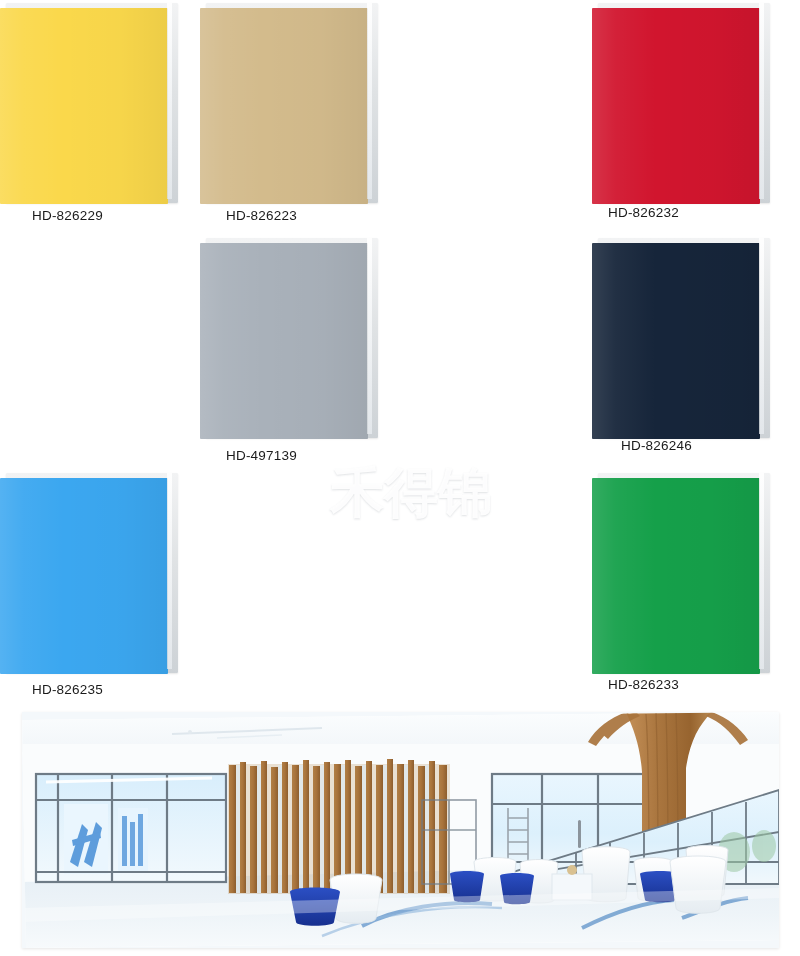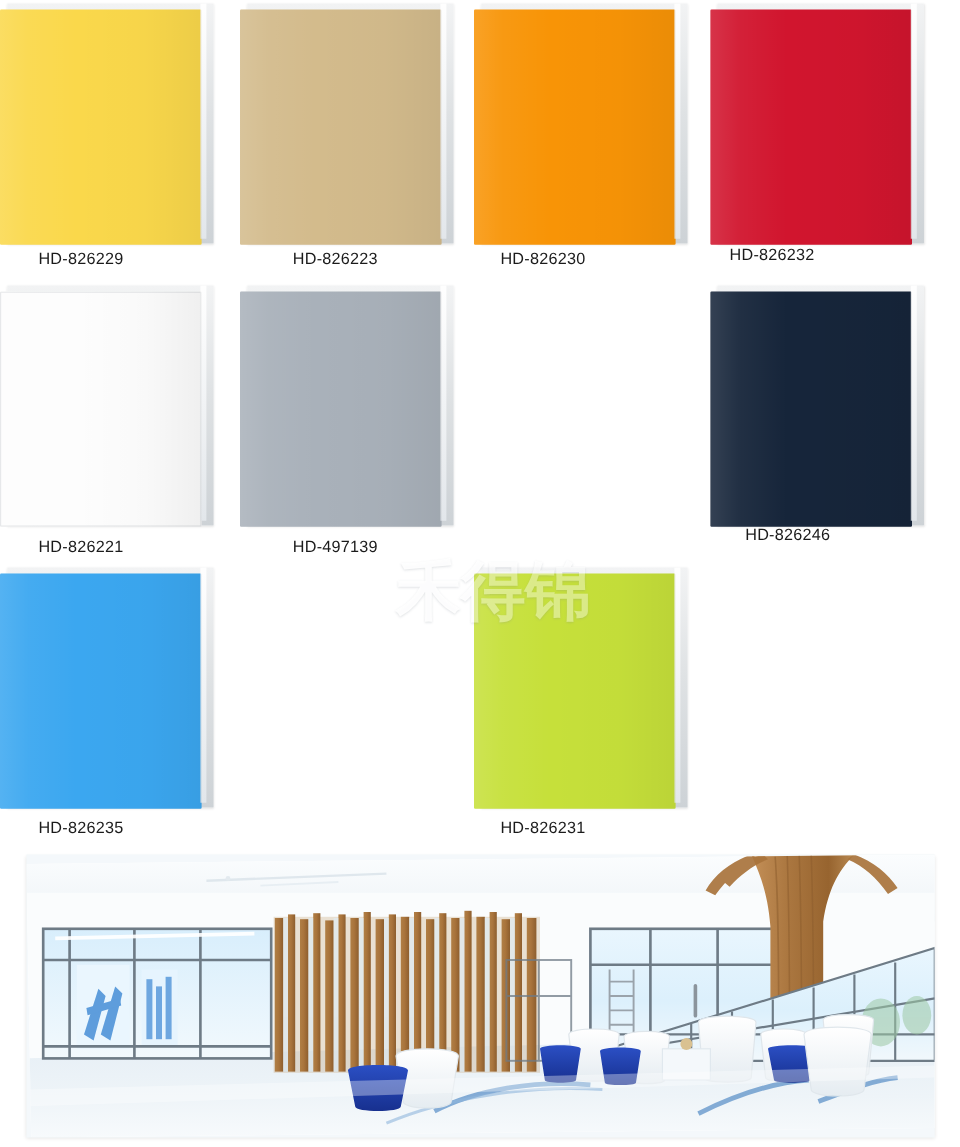--- a/index.html
+++ b/index.html
@@ -104,21 +104,21 @@
     left: 32px;
     font-size: 13.5px;
     letter-spacing: 0.2px;
     color: #1b1b1b;
     white-space: nowrap;
     font-family: "Liberation Sans", sans-serif;
   }
 
   
   .col-1 .swatch-label { left: 32px; }
-  .col-2 .swatch-label { left: 44px; }
+  .col-2 .swatch-label { left: 26px; }
   .col-3 .swatch-label { left: 22px; }
   .col-4 .swatch-label { left: 16px; }
 
   .row-2 .swatch-label { top: 213px; }
   .row-3 .swatch-label { top: 212px; }
   .row-3.col-4 .swatch-label { top: 207px; }
   .row-2.col-4 .swatch-label { top: 203px; margin-left: 13px; }
   .row-1.col-4 .swatch-label { top: 205px; }
   .row-1.col-3 .swatch-label { top: 208px; }
   .row-2.col-3 .swatch-label { top: 210px; }
@@ -186,43 +186,29 @@
   </div>
 
   <div class="swatch-cell row-1 col-2">
     <div class="panel-wrap">
       <div class="panel-edge"></div>
       <div class="panel-face" id="face-1" style="background-color: rgb(211, 187, 140);"></div>
     </div>
     <div class="swatch-label">HD-826223</div>
   </div>
 
-  <div class="swatch-cell row-1 col-3">
-    <div class="panel-wrap">
-      <div class="panel-edge"></div>
-      <div class="panel-face" id="face-2" style="background-color: rgb(248, 148, 6);"></div>
-    </div>
-    <div class="swatch-label">HD-826230</div>
-  </div>
 
   <div class="swatch-cell row-1 col-4">
     <div class="panel-wrap">
       <div class="panel-edge"></div>
       <div class="panel-face" id="face-3" style="background-color: rgb(209, 21, 46);"></div>
     </div>
     <div class="swatch-label">HD-826232</div>
   </div>
 
-  <div class="swatch-cell row-2 col-1">
-    <div class="panel-wrap">
-      <div class="panel-edge"></div>
-      <div class="panel-face white-board" id="face-4" style="background-color: rgb(253, 253, 253);"></div>
-    </div>
-    <div class="swatch-label">HD-826221</div>
-  </div>
 
   <div class="swatch-cell row-2 col-2">
     <div class="panel-wrap">
       <div class="panel-edge"></div>
       <div class="panel-face" id="face-5" style="background-color: rgb(169, 177, 186);"></div>
     </div>
     <div class="swatch-label">HD-497139</div>
   </div>
 
 
@@ -236,28 +222,28 @@
 
   <div class="swatch-cell row-3 col-1">
     <div class="panel-wrap">
       <div class="panel-edge"></div>
       <div class="panel-face" id="face-8" style="background-color: rgb(59, 167, 240);"></div>
     </div>
     <div class="swatch-label">HD-826235</div>
   </div>
 
 
-  <div class="swatch-cell row-3 col-3">
-    <div class="panel-wrap">
-      <div class="panel-edge"></div>
-      <div class="panel-face" id="face-10" style="background-color: rgb(198, 224, 58);"></div>
-    </div>
-    <div class="swatch-label">HD-826231</div>
-  </div>
-
+
+  <div class="swatch-cell row-3 col-4">
+    <div class="panel-wrap">
+      <div class="panel-edge"></div>
+      <div class="panel-face" id="face-11" style="background-color: rgb(21, 160, 74);"></div>
+    </div>
+    <div class="swatch-label">HD-826233</div>
+  </div>
 
 </div>
 
 <div id="watermark" style="opacity: 0.42;">
   <svg class="wm-mark" viewBox="0 0 62 56">
     <g fill="#ffffff" opacity="0.95">
       <rect x="1" y="10" width="9" height="40"></rect>
       <rect x="13" y="10" width="7" height="40"></rect>
       <rect x="24" y="10" width="7" height="40"></rect>
       <polygon points="31,10 40,10 53,34 53,10 61,10 61,50 52,50 39,26 39,50 31,50"></polygon>

